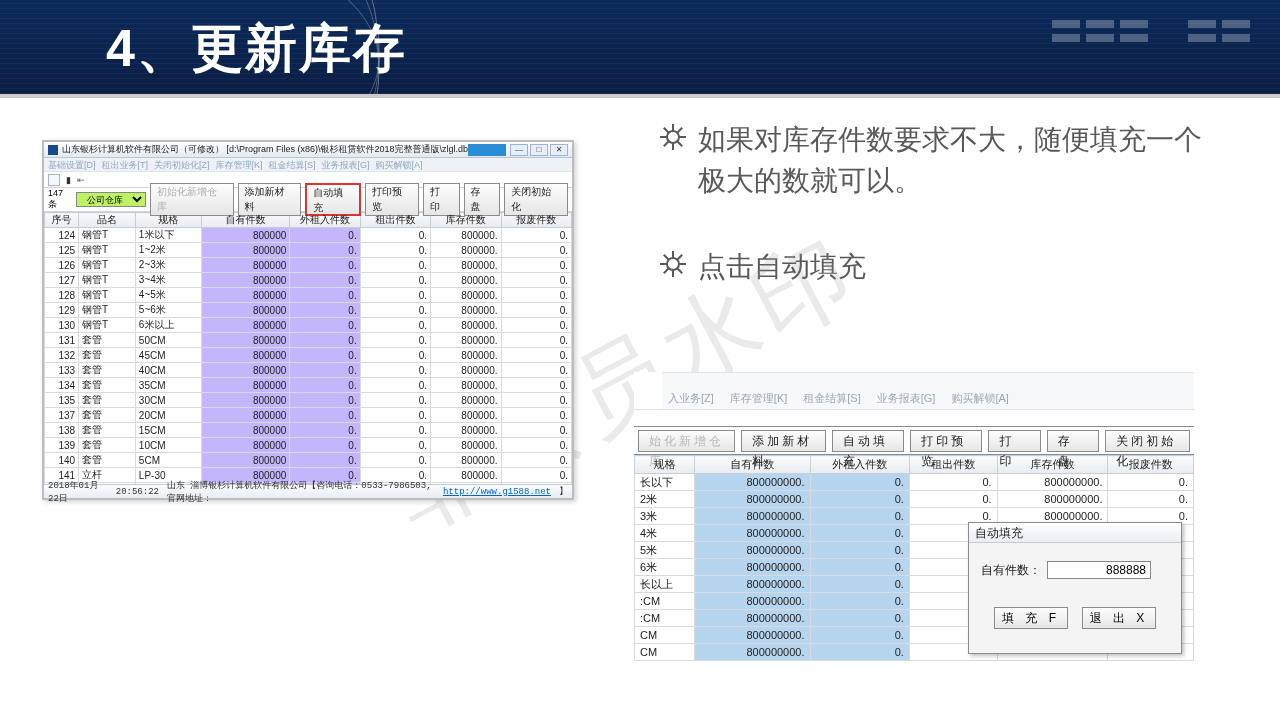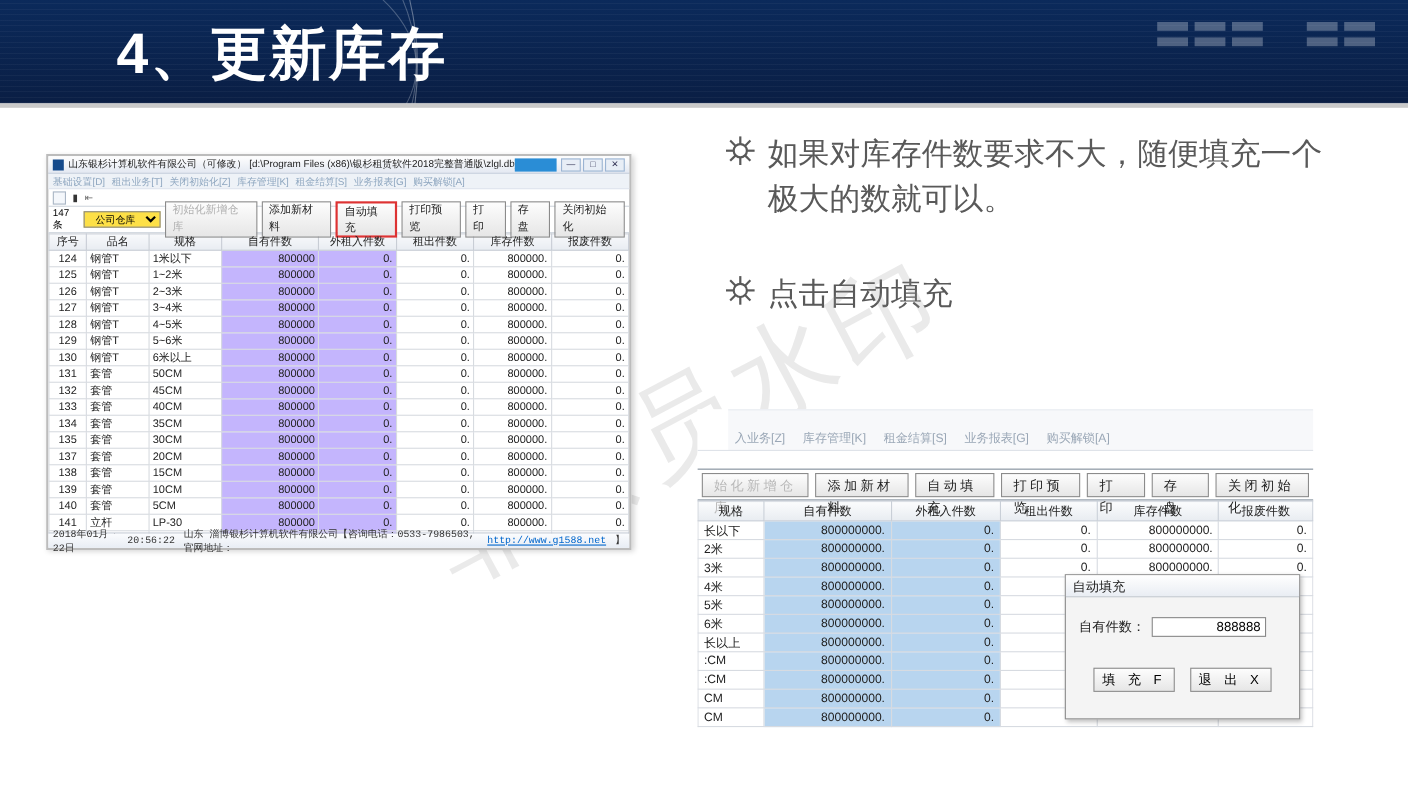--- a/index.html
+++ b/index.html
@@ -24,30 +24,30 @@
   .mini .titlebar{ height:16px; background:linear-gradient(#fefefe,#e4e9f2); border-bottom:1px solid #b9c4d4; display:flex; align-items:center; padding:0 4px; }
   .mini .ti{ width:10px; height:10px; background:#154a8b; margin-right:4px;}
   .mini .ttext{ flex:1; color:#222; font-size:9px; white-space:nowrap; overflow:hidden;}
   .mini .winctrl{ display:flex; gap:2px;}
   .mini .winctrl div{ width:18px; height:12px; border:1px solid #9bb4d3; background:#e8eef6; font-size:8px; text-align:center; line-height:10px; color:#335;}
   .mini .uploadbtn{ width:38px; height:12px; background:#2a8dd6; margin-right:4px;}
   .mini .menubar{ height:14px; background:#eef2f7; color:#8fa7c0; padding:1px 4px; border-bottom:1px solid #dfe5ee; display:flex; gap:6px;}
   .mini .toolbar2{ height:16px; border-bottom:1px solid #d0d6de; display:flex; align-items:center; padding:0 4px; gap:6px;}
   .mini .toolbar2 .sq{width:12px;height:12px;border:1px solid #aab6c5;background:#f4f7fb;}
   .mini .filterrow{ height:24px; display:flex; align-items:center; padding:0 4px; gap:4px; border-bottom:1px solid #d0d6de;}
-  .mini .sel{ height:15px; border:1px solid #888; background:#fde047; padding:0 6px; font-size:9px;}
+  .mini .sel{ height:15px; border:1px solid #888; background:#bef264; padding:0 6px; font-size:9px;}
   .mini .mbtn{ height:33px; border:1px solid #8b8b8b; background:linear-gradient(#fdfdfd,#e6e6e6); padding:0 6px; font-size:10px; line-height:15px; color:#222;}
   .mini .mbtn.disabled{ color:#b0b0b0;}
   .mini .mbtn.red{ border:2px solid #d33;}
   .mini .grid{ height:276px; overflow:hidden; }
   .mini table{ border-collapse:collapse; width:100%; table-layout:fixed; font-size:10px;}
   .mini th{ background:linear-gradient(#f8f9fb,#e8ecf2); border:1px solid #c8cdd5; height:14px; font-weight:normal; color:#222; padding:0 2px; text-align:center;}
   .mini td{ border:1px solid #d7dbe0; height:12.3px; padding:0 3px; text-align:right; color:#222; white-space:nowrap;}
   .mini td.l{ text-align:left;}
-  .mini td.c{ text-align:center;}
+  .mini td.c{ }
   .mini td.blue{ background:#c4b5fd;}
   .mini col.c1{width:30px;} .mini col.c2{width:50px;} .mini col.c3{width:58px;}
   .mini col.c4{width:78px;} .mini col.c5{width:62px;} .mini col.c6{width:62px;}
   .mini col.c7{width:62px;} .mini col.c8{width:62px;}
   .mini .status{ position:absolute; bottom:0; left:0; right:0; height:14px; background:linear-gradient(#fbfcfe,#e8edf4); border-top:1px solid #c5ccd6; font-size:9px; padding:0 4px; color:#333; display:flex; align-items:center; gap:8px;font-family:Liberation Mono, monospace;}
   .mini .status a{ color:#06c; text-decoration:underline;}
 
   
   .rt{ position:absolute; left:660px; top:120px; width:560px; }
   .rt .line{ display:flex; align-items:flex-start; gap:12px; margin-bottom:46px; font-size:28px; color:#595959; line-height:1.45; }

